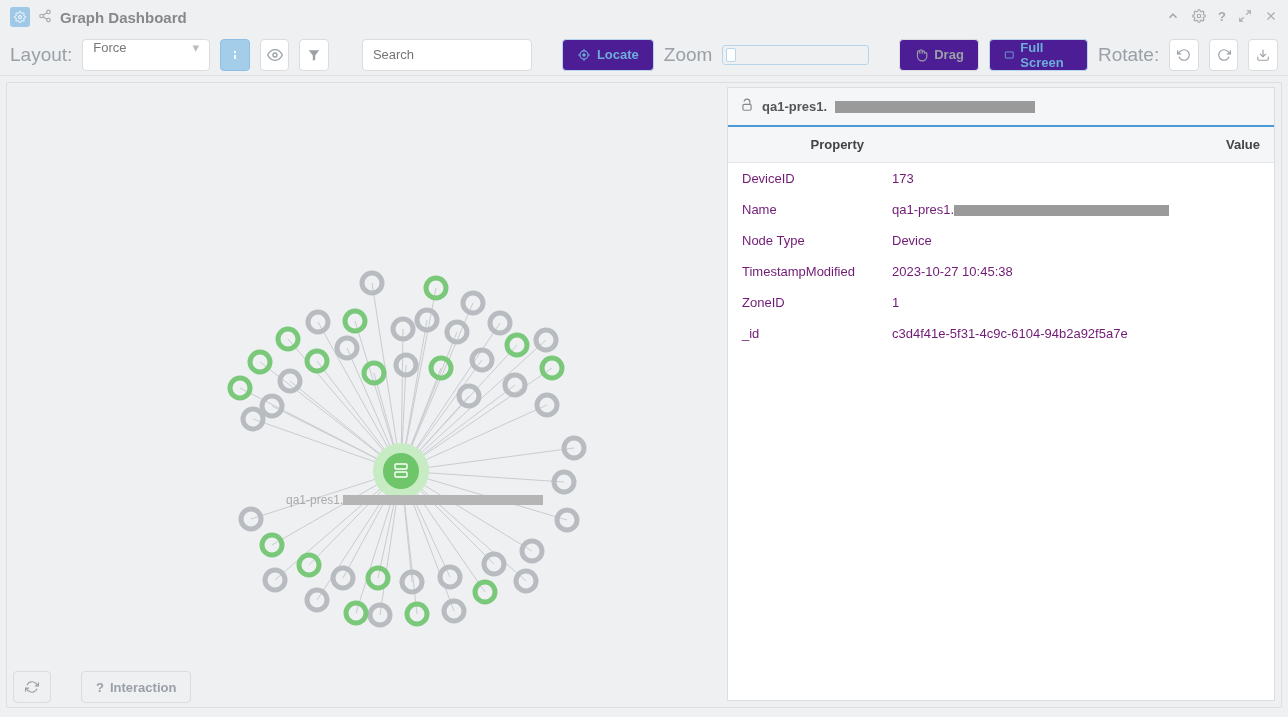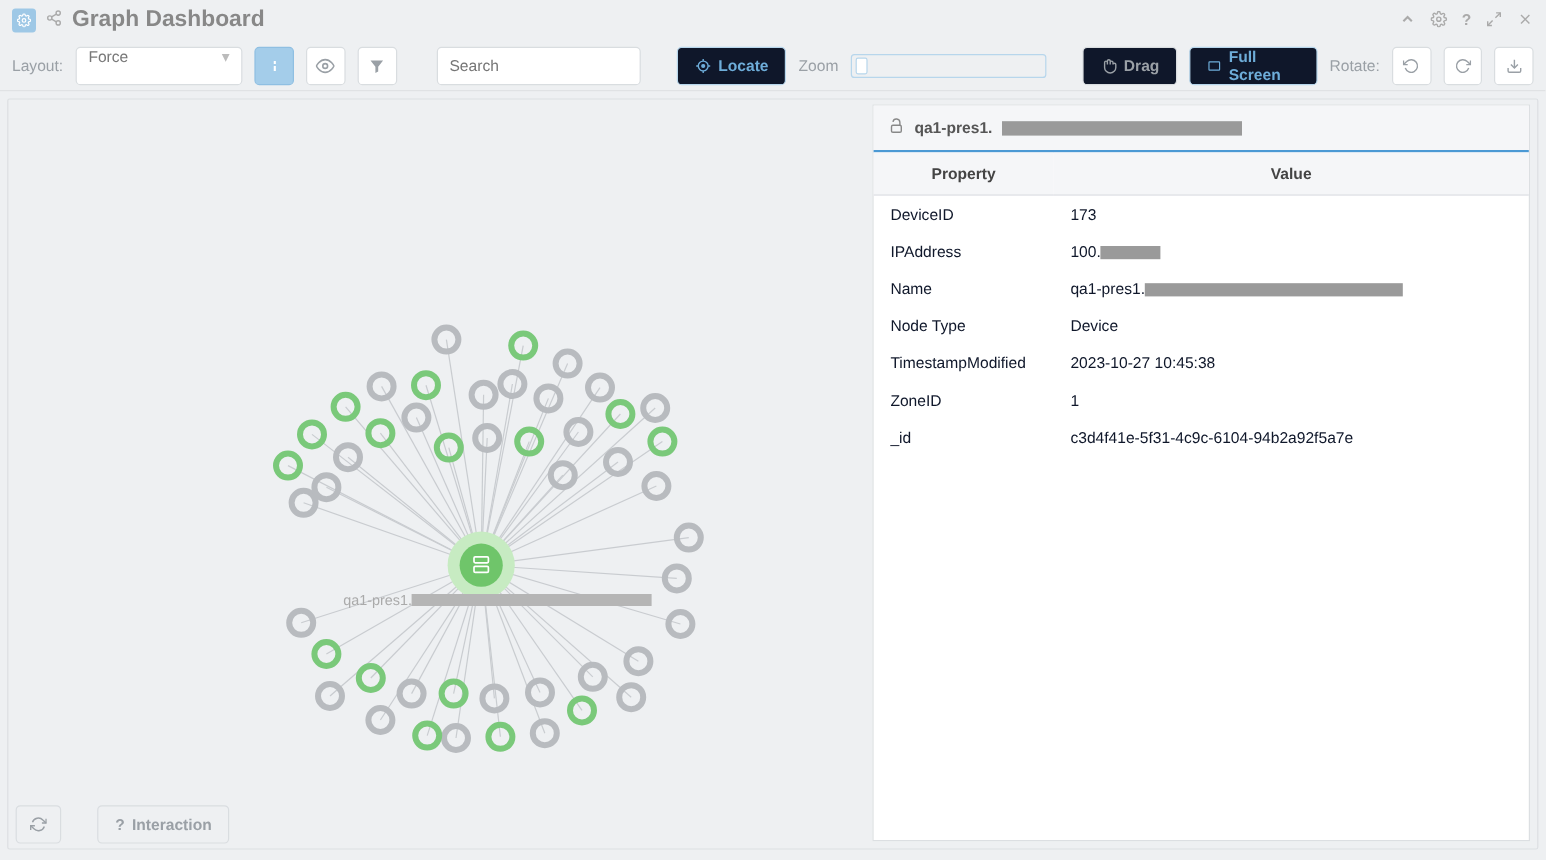--- a/index.html
+++ b/index.html
@@ -20,21 +20,21 @@
     display: flex;
     align-items: center;
     padding: 0 10px;
   }
   .titlebar .left {
     display: flex;
     align-items: center;
     gap: 8px;
     color: #888;
     font-weight: 600;
-    font-size: 19px;
+    font-size: 15px;
   }
   .titlebar .left .gear-badge {
     width: 20px; height: 20px;
     background: #9ec8e6;
     border-radius: 3px;
     display: flex; align-items: center; justify-content: center;
     color: #fff;
   }
   .titlebar .right {
     margin-left: auto;
@@ -47,21 +47,21 @@
   
   .toolbar {
     height: 42px;
     background: #eef0f2;
     display: flex;
     align-items: center;
     padding: 6px 10px;
     gap: 10px;
     border-bottom: 1px solid #e0e2e4;
   }
-  .toolbar .label { color: #9aa0a6; font-size: 13px; }
+  .toolbar .label { color: #9aa0a6; font-size: 19px; }
   .dropdown {
     height: 32px;
     border: 1px solid #d9dde0;
     background: #fff;
     border-radius: 4px;
     display: flex;
     padding: 0 10px;
     width: 160px;
     color: #777;
     justify-content: space-between;
@@ -90,21 +90,21 @@
     width: 170px;
     padding: 0 10px;
     color: #aaa;
     font-size: 13px;
     margin-left: 23px;
   }
   .pill-btn {
     height: 32px;
     border: 1px solid #b7d6ec;
     border-radius: 4px;
-    background: #0f172a;
+    background: #4c1d95;
     color: #6eadd9;
     font-weight: 600;
     padding: 0 14px;
     display: flex;
     align-items: center;
     gap: 6px;
     cursor: pointer;
   }
   .pill-btn.gray {
     border-color: #d9dde0;
@@ -169,30 +169,30 @@
     height: 12px;
     width: 200px;
     background: #9a9a9a;
     display:inline-block;
   }
   .detail-table {
     width: 100%;
     border-collapse: collapse;
   }
   .detail-table thead th {
-    text-align: center;
+    text-align: right;
     padding: 10px 14px;
     font-weight: 700;
     color: #444;
     background: #f5f6f8;
     border-bottom: 1px solid #e5e7ea;
   }
   .detail-table tbody td {
     padding: 8px 14px;
-    color: #0f172a;
+    color: #701a75;
     vertical-align: middle;
   }
   .detail-table td.key { width: 150px; }
   .detail-table .redact {
     height: 11px; background:#9a9a9a; display:inline-block; vertical-align:middle;
   }
 
   
   .bottombar {
     position: absolute;
@@ -477,24 +477,20 @@
           <th>Property</th>
           <th>Value</th>
         </tr>
       </thead>
       <tbody id="detail-body">
           <tr>
             <td class="key">DeviceID</td>
             <td>173</td>
           </tr>
           <tr>
-            <td class="key">IPAddress</td>
-            <td><span>100.</span><span class="redact" style="width: 50px;"></span></td>
-          </tr>
-          <tr>
             <td class="key">Name</td>
             <td><span>qa1-pres1.</span><span class="redact" style="width: 215px;"></span></td>
           </tr>
           <tr>
             <td class="key">Node Type</td>
             <td>Device</td>
           </tr>
           <tr>
             <td class="key">TimestampModified</td>
             <td>2023-10-27 10:45:38</td>

